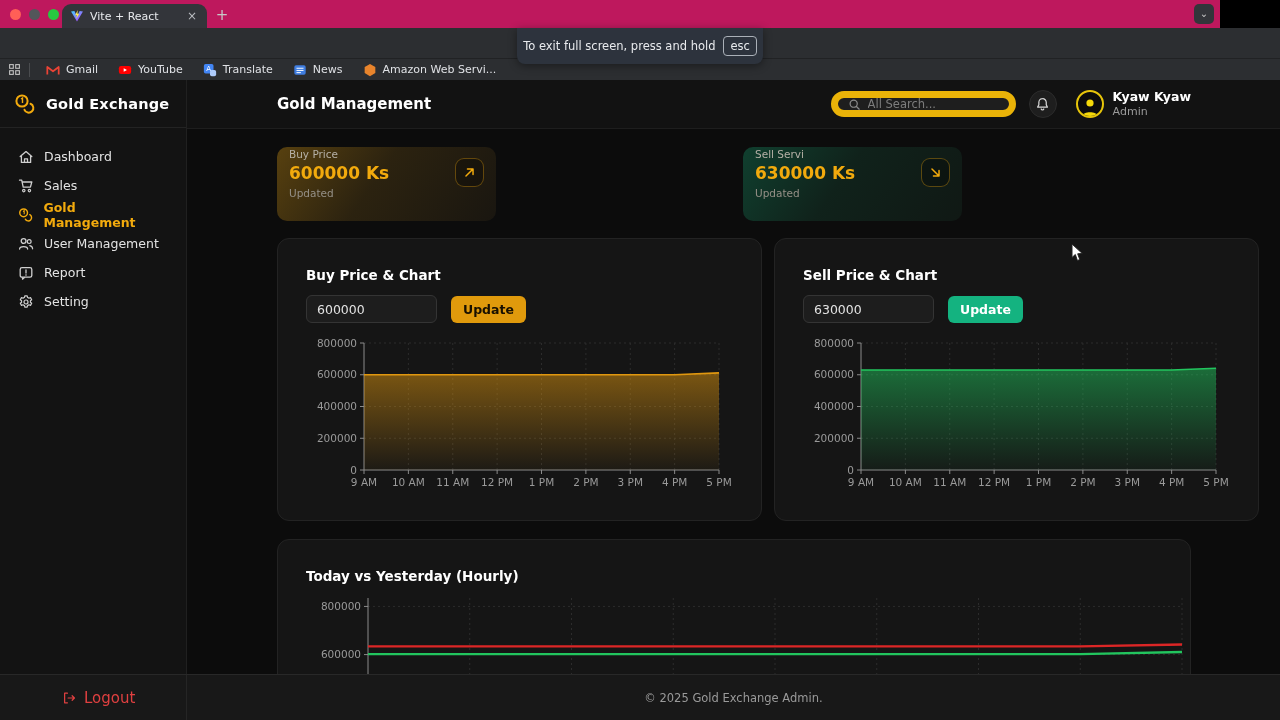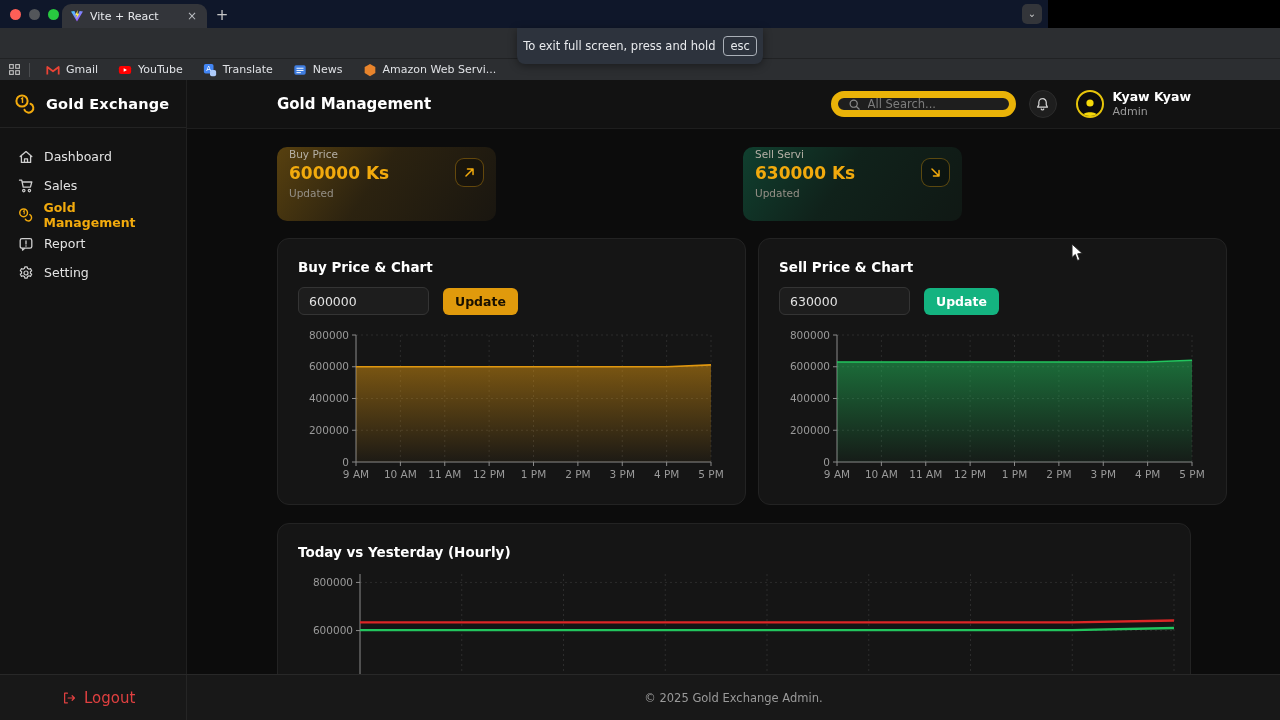--- a/index.html
+++ b/index.html
@@ -1,20 +1,20 @@
 <!DOCTYPE html>
 <html><head>
 <meta charset="utf-8">
 <style>
   * { margin:0; padding:0; box-sizing:border-box; }
   html,body { width:1280px; height:720px; overflow:hidden; background:#000;
     font-family:"DejaVu Sans", sans-serif; }
 
   
-  .tabstrip { position:absolute; top:0; left:0; width:1048px; height:28px; background:#0f172a; }
+  .tabstrip { position:absolute; top:0; left:0; width:1220px; height:28px; background:#be185d; }
   .traffic { position:absolute; top:9px; left:10px; display:flex; gap:8px; }
   .traffic span { width:11px; height:11px; border-radius:50%; display:block; }
   .tl-red{background:#ff5f57;} .tl-mid{background:#53565a;} .tl-grn{background:#28c840;}
   .tab { position:absolute; top:4px; left:62px; width:145px; height:24px; background:#33353a;
     border-radius:9px 9px 0 0; display:flex; align-items:center; padding:0 8px; gap:6px; }
   .tab-title { color:#e8eaed; font-size:11px; flex:1; white-space:nowrap; overflow:hidden; }
   .tab-close { color:#b9bcc0; font-size:12px; width:14px; height:14px; line-height:14px; text-align:center; border-radius:3px; }
   .newtab-btn { position:absolute; top:6px; left:212px; color:#c7c7c7; font-size:15px; width:20px; height:20px; text-align:center; line-height:19px; }
   .tabsearch-btn { position:absolute; top:4px; right:6px; width:20px; height:20px; background:#33353a; border-radius:5px;
     color:#c7c7c7; font-size:10px; text-align:center; line-height:19px; }
@@ -79,21 +79,21 @@
   .card-sell { background:linear-gradient(125deg, rgba(16,185,129,.26) 0%, rgba(16,185,129,.08) 45%, rgba(16,185,129,.02) 100%), #101512; }
   .sc-label { color:#b5b0a6; font-size:10.5px; }
   .sc-value { color:#f2aa0d; font-size:17px; font-weight:800; margin:3px 0 4px; }
   .sc-status { color:#948f86; font-size:10.5px; }
   .sc-arrow { position:absolute; top:11px; right:12px; width:29px; height:29px; border-radius:9px;
     border:1px solid rgba(242,170,13,.35); background:rgba(0,0,0,.25);
     display:flex; align-items:center; justify-content:center; color:#f2aa0d; }
   .sc-arrow svg { width:13px; height:13px; }
 
   .panels-row { display:grid; grid-template-columns:1fr 1fr; gap:12px; margin-bottom:18px; }
-  .panel { background:#151515; border:1px solid #232323; border-radius:12px; padding:20px; }
+  .panel { background:#151515; border:1px solid #232323; border-radius:12px; padding:28px; }
   .panel-title { color:#fff; font-size:13.5px; font-weight:bold; }
   .controls { display:flex; align-items:center; gap:14px; margin:12px 0 12px; }
   .price-input { width:131px; height:28px; background:#1d1d1d; border:1px solid #343434; border-radius:6px;
     color:#e2e2e2; font-size:12.5px; padding:0 10px; outline:none; font-family:"DejaVu Sans", sans-serif; }
   .btn { height:27px; padding:0 12px; border:none; border-radius:6px; font-size:12.5px; font-weight:600;
     font-family:"DejaVu Sans", sans-serif; cursor:pointer; }
   .btn-gold { background:#e09a0c; color:#181000; }
   .btn-green { background:#14b380; color:#fff; }
   .panel-wide { height:240px; }
   .tick { font-size:10.5px; fill:#9a9a9a; font-family:"DejaVu Sans", sans-serif; }
@@ -256,20 +256,29 @@
         </svg>
         <span>Sales</span>
       </div>
       <div class="nav-item active">
         <svg class="nv-ic" viewBox="0 0 16 16">
           <circle cx="5.8" cy="5.8" r="4" fill="none" stroke="currentColor" stroke-width="1.5"></circle>
           <path d="M5.2 4.4 l1.2-.8 v3.6" fill="none" stroke="currentColor" stroke-width="1.1"></path>
           <path d="M7.6 12.3 a3.4 3.4 0 1 0 4.6-4.6" fill="none" stroke="currentColor" stroke-width="1.5" stroke-linecap="round"></path>
         </svg>
         <span>Gold Management</span>
+      </div>
+      <div class="nav-item">
+        <svg class="nv-ic" viewBox="0 0 16 16">
+          <circle cx="5.6" cy="5" r="2.4" fill="none" stroke="currentColor" stroke-width="1.3"></circle>
+          <path d="M1.6 13 c0-3.2 8-3.2 8 0" fill="none" stroke="currentColor" stroke-width="1.3" stroke-linecap="round"></path>
+          <circle cx="11.2" cy="5.6" r="1.9" fill="none" stroke="currentColor" stroke-width="1.2"></circle>
+          <path d="M11.8 9.6 c1.9.4 2.8 1.5 2.8 3.2" fill="none" stroke="currentColor" stroke-width="1.2" stroke-linecap="round"></path>
+        </svg>
+        <span>User Management</span>
       </div>
       <div class="nav-item">
         <svg class="nv-ic" viewBox="0 0 16 16">
           <rect x="2.2" y="2.6" width="11.6" height="9.6" rx="1.8" fill="none" stroke="currentColor" stroke-width="1.3"></rect>
           <path d="M4.5 12.2 v2 l2.2-2" fill="none" stroke="currentColor" stroke-width="1.2" stroke-linejoin="round"></path>
           <line x1="8" y1="5" x2="8" y2="8" stroke="currentColor" stroke-width="1.3" stroke-linecap="round"></line>
           <circle cx="8" cy="10" r=".8" fill="currentColor"></circle>
         </svg>
         <span>Report</span>
       </div>

